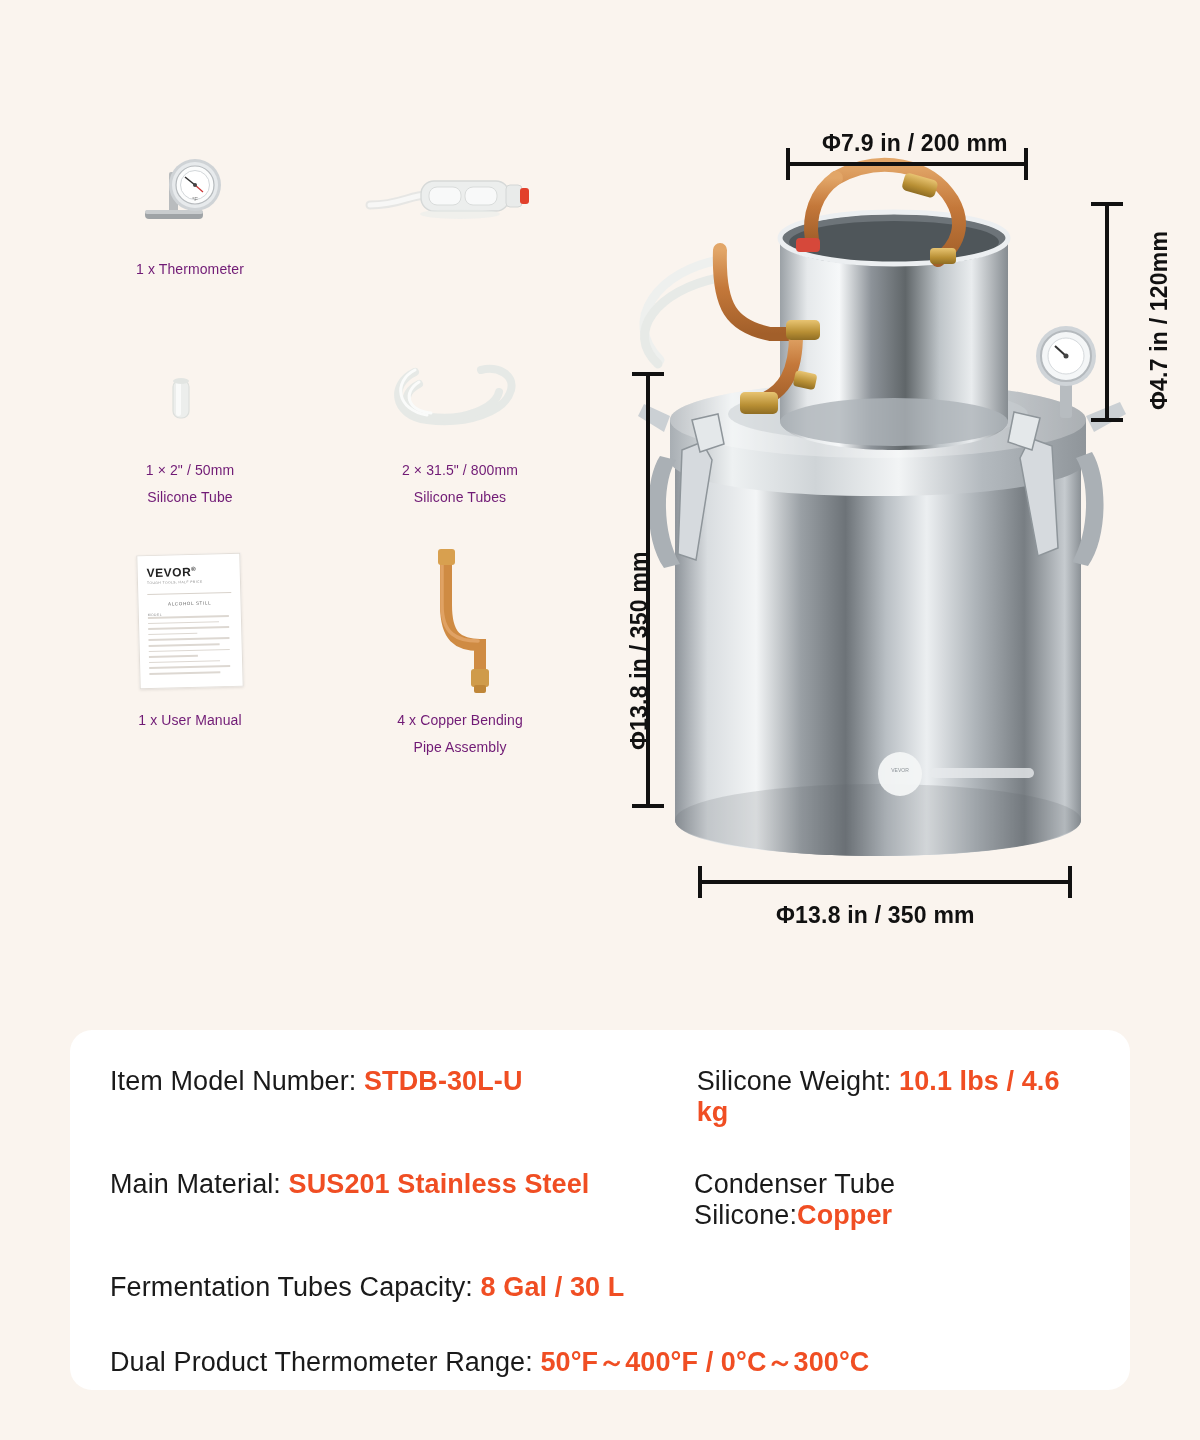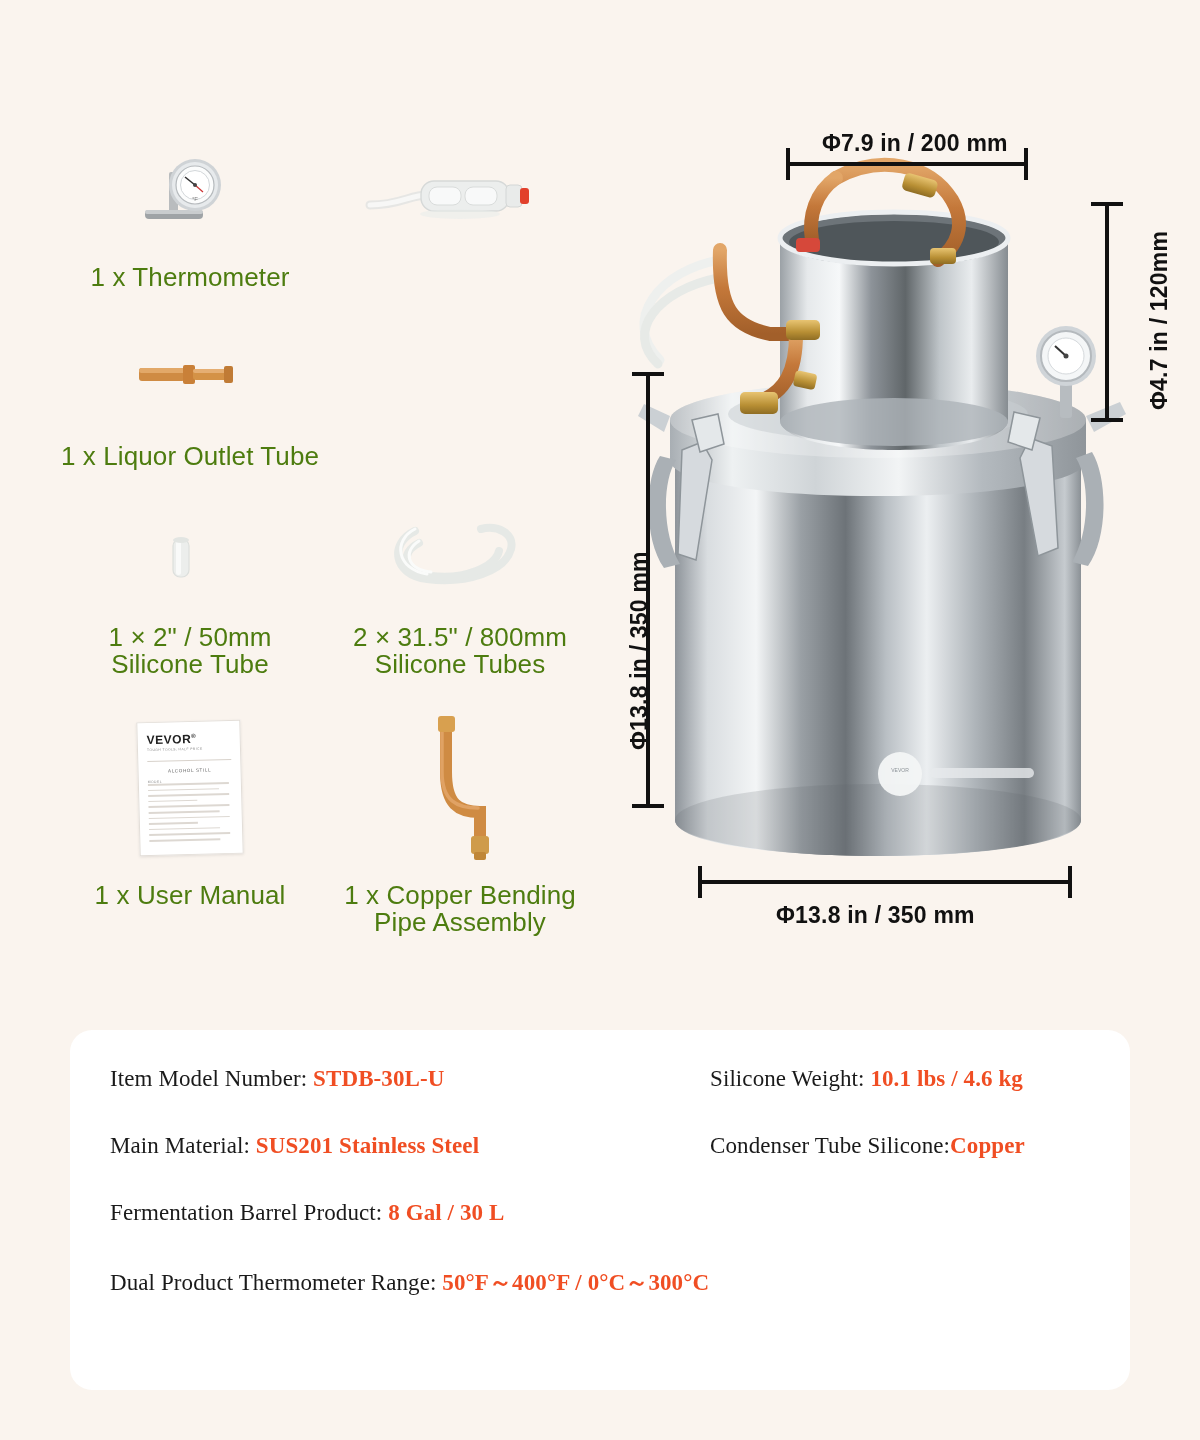--- a/index.html
+++ b/index.html
@@ -33,25 +33,25 @@
     align-items: center;
   }
   .acc-art {
     height: 110px;
     display: flex;
     align-items: center;
     justify-content: center;
     width: 100%;
   }
   .acc-label {
-    font-size: 26px;
+    font-size: 14px;
     line-height: 27px;
     text-align: center;
-    color: #4d7c0f;
-    margin-top: 14px;
+    color: #701a75;
+    margin-top: 6px;
     letter-spacing: .1px;
   }
   .acc-row.r1 .acc-art { height: 100px; }
   .acc-row.r3 .acc-art { height: 110px; }
   .acc-row.r4 .acc-art { height: 160px; }
 
   .row-gap-1 { height: 28px; }
   .row-gap-2 { height: 30px; }
   .row-gap-3 { height: 30px; }
 
@@ -89,24 +89,23 @@
     background: #fff;
     border-radius: 22px;
     box-sizing: border-box;
     padding: 36px 40px;
   }
   .spec-row {
     display: flex;
     margin-bottom: 41px;
   }
   .spec-item {
-    font-size: 23px;
+    font-size: 27px;
     color: #1a1a1a;
     letter-spacing: .1px;
-    font-family: Liberation Serif, serif;
   }
   .spec-item.left { width: 600px; }
   .spec-val {
     color: #f04e23;
     font-weight: bold;
   }
   .spec-key { font-weight: normal; }
 
   
   .manual {
@@ -193,33 +192,20 @@
           <ellipse cx="95" cy="49" rx="40" ry="5" fill="#e9eceb" opacity=".6"></ellipse>
         </svg>
       </div>
     </div>
   </div>
 
   <div class="row-gap-1"></div>
 
   <div class="acc-row r2">
 
-    <div class="acc-cell">
-      <div class="acc-art">
-        <svg width="130" height="60" viewBox="0 0 130 60">
-          <rect x="14" y="24" width="46" height="13" rx="3" fill="#cf8b43"></rect>
-          <rect x="14" y="24" width="46" height="5" rx="2.5" fill="#e2a868"></rect>
-          <rect x="58" y="21" width="12" height="19" rx="2" fill="#c98038"></rect>
-          <rect x="68" y="25" width="34" height="11" rx="3" fill="#d49246"></rect>
-          <rect x="68" y="25" width="34" height="4" rx="2" fill="#e5ae72"></rect>
-          <rect x="99" y="22" width="9" height="17" rx="2" fill="#c07b35"></rect>
-        </svg>
-      </div>
-      <div class="acc-label">1 x Liquor Outlet Tube</div>
-    </div>
   </div>
 
   <div class="row-gap-2"></div>
 
   <div class="acc-row r3">
     <div class="acc-cell">
       <div class="acc-art">
         <svg width="90" height="60" viewBox="0 0 90 60">
           <rect x="28" y="14" width="16" height="38" rx="7" fill="#eceeec" stroke="#dcdfdc" stroke-width="1.2"></rect>
           <rect x="31" y="16" width="5" height="34" rx="2.5" fill="#f9faf9"></rect>
@@ -278,21 +264,21 @@
     <div class="acc-cell">
       <div class="acc-art">
         <svg width="120" height="160" viewBox="0 0 120 160">
           <path d="M46 22 L46 64 C46 96 58 104 80 104 L80 132" fill="none" stroke="#cf8b43" stroke-width="12" stroke-linecap="round"></path>
           <path d="M42 24 L42 64 C42 93 57 100 78 100" fill="none" stroke="#e0a264" stroke-width="3.5" stroke-linecap="round"></path>
           <rect x="38" y="8" width="17" height="16" rx="3" fill="#d8a04f"></rect>
           <rect x="71" y="128" width="18" height="18" rx="3" fill="#cf9b4a"></rect>
           <rect x="74" y="144" width="12" height="8" rx="2" fill="#bf8638"></rect>
         </svg>
       </div>
-      <div class="acc-label" style="white-space:pre-line">1 x Copper Bending
+      <div class="acc-label" style="white-space:pre-line">4 x Copper Bending
 Pipe Assembly</div>
     </div>
   </div>
 </div>
 
 <div class="product">
 
   <svg width="560" height="830" viewBox="0 0 560 830">
     <defs>
       <linearGradient id="steelBody" x1="0" y1="0" x2="1" y2="0">
@@ -438,21 +424,21 @@
     <div class="spec-item left">
       <span class="spec-key">Main Material: </span><span class="spec-val">SUS201 Stainless Steel</span>
     </div>
     <div class="spec-item">
       <span class="spec-key">Condenser Tube Silicone:</span><span class="spec-val">Copper</span>
     </div>
   </div>
 
   <div class="spec-row">
     <div class="spec-item left">
-      <span class="spec-key">Fermentation Barrel Product: </span><span class="spec-val">8 Gal / 30 L</span>
+      <span class="spec-key">Fermentation Tubes Capacity: </span><span class="spec-val">8 Gal / 30 L</span>
     </div>
   </div>
 
   <div class="spec-row" style="margin-bottom:0">
     <div class="spec-item left" style="width:auto">
       <span class="spec-key">Dual Product Thermometer Range: </span><span class="spec-val">50°F～400°F / 0°C～300°C</span>
     </div>
   </div>
 
 </div>

